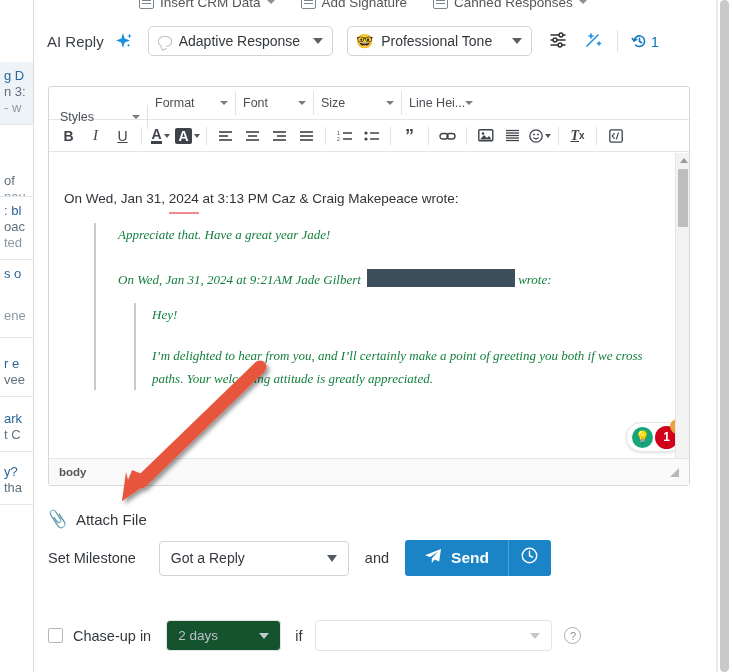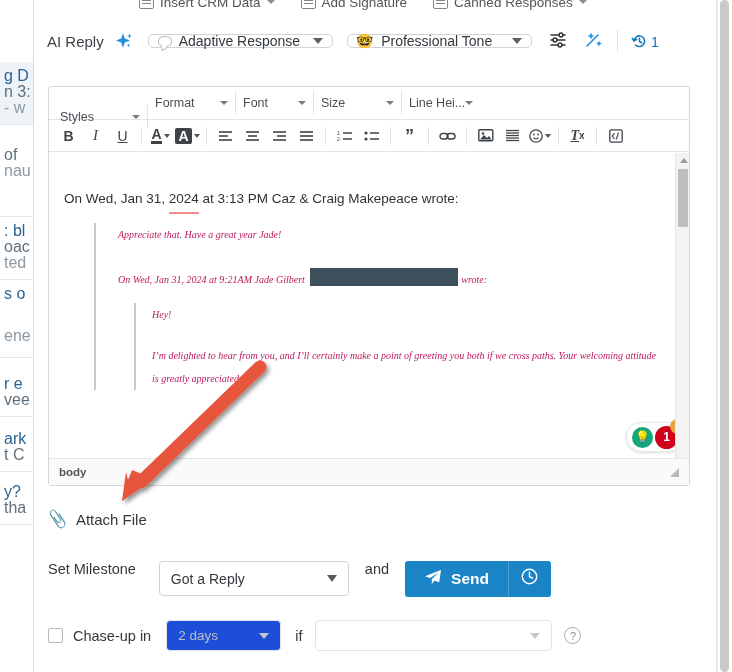--- a/index.html
+++ b/index.html
@@ -13,21 +13,21 @@
   }
 
   
   #left-panel {
     position:absolute; left:0; top:0; width:34px; height:672px;
     background:#ffffff; border-right:1px solid #d9dde1; overflow:hidden;
   }
   .lp-row {
     border-bottom:1px solid #e4e8ec; padding:6px 4px 8px 4px;
     overflow:hidden; white-space:nowrap;
-    font-size:16px; color:#4c5a66; line-height:16px;
+    font-size:13px; color:#4c5a66; line-height:16px;
   }
   .lp-row.sel { background:#eef3f8; }
   .lp-l1 { color:#2a6496; }
   .lp-l2 { color:#60707c; }
   .lp-l3 { color:#8b99a4; }
 
   
   #page-scrollbar {
     position:absolute; right:0; top:0; width:15px; height:672px;
     background:#ffffff; border-left:1px solid #ececec;
@@ -61,21 +61,21 @@
            border-top:4.5px solid #8a9099; }
 
   
   #ai-row {
     position:absolute; left:0; top:22px; height:38px; width:100%;
     display:flex; align-items:center; gap:0px;
   }
   #ai-label { font-size:15px; color:#3b4046; margin-left:12px; }
   #sparkle { margin-left:8px; width:22px; height:22px; position:relative; }
   .combo {
-    height:14px; border:1px solid #cfd4d9; border-radius:5px; background:#fff;
+    height:30px; border:1px solid #cfd4d9; border-radius:5px; background:#fff;
     display:flex; align-items:center; padding:0 9px; font-size:14px; color:#33383d;
     white-space:nowrap;
   }
   #combo-response { margin-left:14px; width:185px; }
   #combo-tone { margin-left:14px; width:185px; }
   .combo .chev {
     margin-left:auto; width:0;height:0;
     border-left:5px solid transparent;border-right:5px solid transparent;border-top:6px solid #5a6068;
   }
   .bubble-ic {
@@ -136,21 +136,21 @@
   #ed-scroll-thumb { position:absolute; left:2px; top:16px; width:10px; height:58px;
     background:#bdbdbd; border-radius:1px; }
 
   #ed-content { position:absolute; left:0; top:0; right:15px; bottom:0; padding:38px 16px 0 15px; }
   #line-intro { font-size:13.5px; color:#2f3439; }
   #spell { border-bottom:2.5px solid #f2898f; padding-bottom:6px; }
   #quote1 {
     margin-top:17px; margin-left:30px; padding-left:22px; border-left:2.5px solid #c6cacd;
   }
   .serif-it {
-    font-family:"Liberation Serif", serif; font-style:italic; font-size:10px; color:#be185d;
+    font-family:"Liberation Serif", serif; font-style:italic; font-size:13px; color:#15803d;
     line-height:23px;
   }
   #quote1-l2 { margin-top:22px; }
   #redact {
     display:inline-block; width:148px; height:18px; background:#3e4f5c;
     vertical-align:-3px; margin:0 3px;
   }
   #quote2 {
     margin-top:12px; margin-left:16px; padding-left:16px; border-left:2.5px solid #c6cacd;
   }
@@ -179,21 +179,21 @@
 
   
   #attach-row {
     position:absolute; left:13px; top:510px; display:flex; align-items:center; gap:8px;
     font-size:15px; color:#33383d;
   }
   #clip { font-size:16px; color:#7b8289; transform:rotate(8deg); }
 
   
   #milestone-row {
-    position:absolute; left:13px; top:561px; display:flex; align-items:flex-start;
+    position:absolute; left:13px; top:540px; display:flex; align-items:center;
   }
   #ms-label { font-size:14.5px; color:#33383d; }
   #ms-select {
     margin-left:23px; width:190px; height:35px; border:1px solid #cfd4d9; border-radius:4px;
     background:#fff; display:flex; align-items:center; padding:16px 11px; font-size:14px; color:#33383d;
   }
   #ms-select .chev { margin-left:auto; width:0;height:0;
     border-left:5.5px solid transparent;border-right:5.5px solid transparent;border-top:7px solid #555b62; }
   #and-label { margin-left:16px; font-size:14.5px; color:#33383d; }
   #send-group { margin-left:16px; display:flex; height:36px; border-radius:3px; overflow:hidden; }
@@ -204,21 +204,21 @@
     justify-content:center; width:42px; font-size:17px; }
 
   
   #chase-row {
     position:absolute; left:13px; top:620px; display:flex; align-items:center;
   }
   #chase-box { width:15px; height:15px; border:1.6px solid #b3b8bd; border-radius:2px; background:#fff; }
   #chase-label { margin-left:10px; font-size:14.5px; color:#33383d; }
   #chase-days {
     margin-left:15px; width:115px; height:31px; border:1px solid #e2e5e8; border-radius:4px;
-    background:#1d4ed8; display:flex; align-items:center; padding:0 11px; font-size:13.5px; color:#bcc1c6;
+    background:#14532d; display:flex; align-items:center; padding:0 11px; font-size:13.5px; color:#bcc1c6;
   }
   #chase-days .chev { margin-left:auto; width:0;height:0;
     border-left:5px solid transparent;border-right:5px solid transparent;border-top:6px solid #c3c8cd; }
   #if-label { margin-left:14px; font-size:14.5px; color:#33383d; }
   #chase-cond {
     margin-left:13px; width:237px; height:31px; border:1px solid #e2e5e8; border-radius:4px;
     background:#fff; display:flex; align-items:center; padding:0 11px; font-size:13.5px; color:#bcc1c6;
   }
   #chase-cond .chev { margin-left:auto; width:0;height:0;
     border-left:5px solid transparent;border-right:5px solid transparent;border-top:6px solid #c3c8cd; }
@@ -230,21 +230,21 @@
 </style>
 </head>
 <body>
 
 <div id="left-panel">
   <div class="lp-row sel" style="margin-top:62px;">
     <div class="lp-l1">g D</div>
     <div class="lp-l2">n 3:</div>
     <div class="lp-l3">- w</div>
   </div>
-  <div class="lp-row" style="height:92px;padding-top:22px;">
+  <div class="lp-row" style="height:72px;padding-top:48px;">
     <div class="lp-l2"> of</div>
     <div class="lp-l3">nau</div>
   </div>
   <div class="lp-row">
     <div class="lp-l1">: bl</div>
     <div class="lp-l2">oac</div>
     <div class="lp-l3">ted</div>
   </div>
   <div class="lp-row" style="height:78px;">
     <div class="lp-l1">s o</div>

